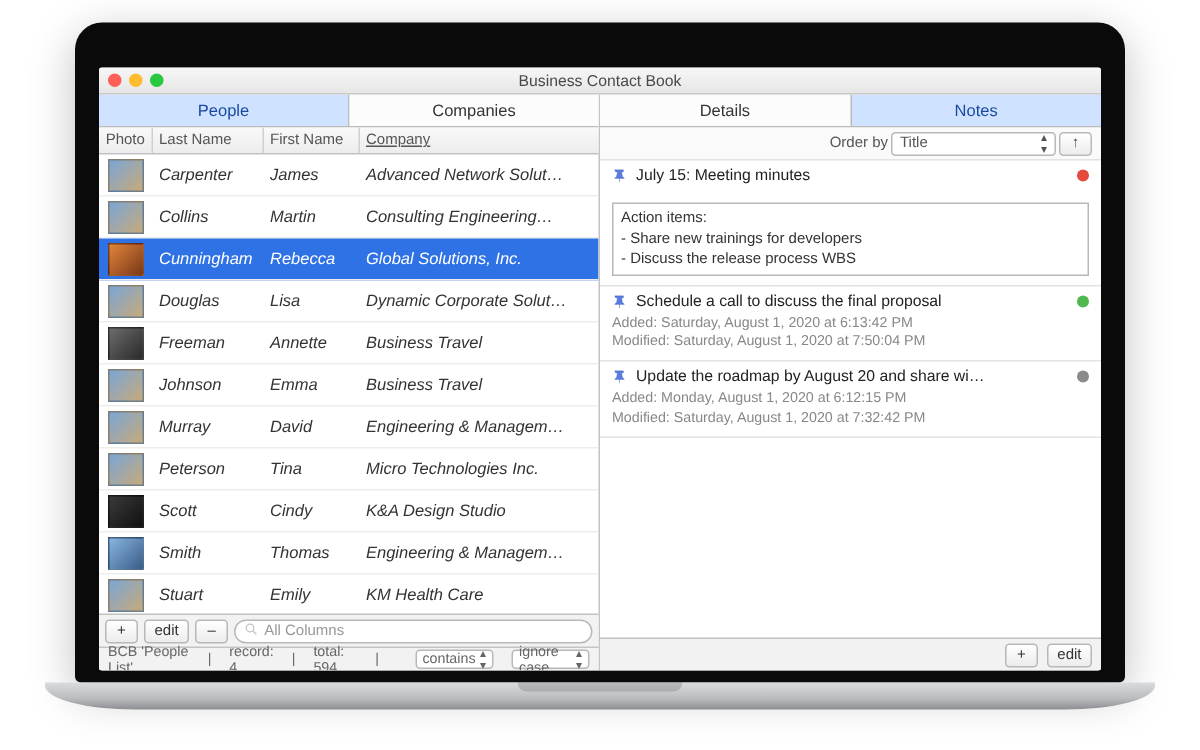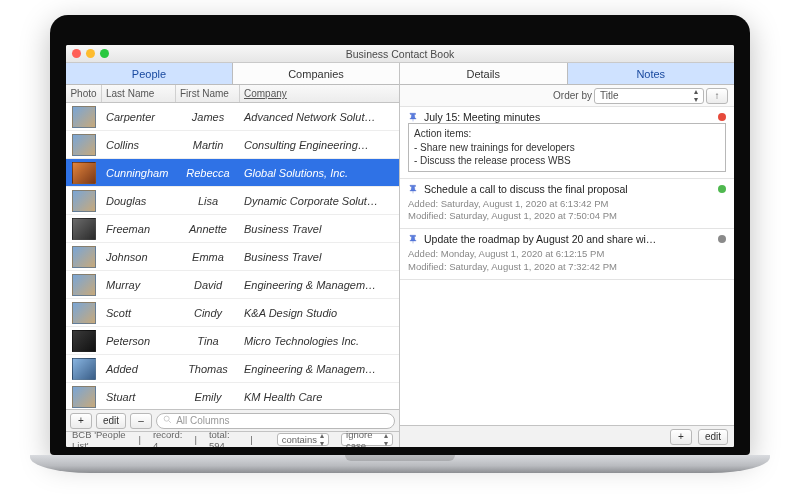--- a/index.html
+++ b/index.html
@@ -103,21 +103,21 @@
 .row { display:flex; height:28px; border-bottom:1px solid #ededed; align-items:center; }
 .row.selected { background:#2f72e6; color:#fff; }
 .row .thumb {
   width:36px; height:100%; padding:3px; display:flex; align-items:center; justify-content:center;
 }
 .row .thumb .pic {
   width:24px; height:22px; border:1px solid rgba(0,0,0,0.25);
   background:linear-gradient(135deg,#7aa6d6,#c7a97b);
 }
 .row .c-last { width:74px; padding:0 4px; }
-.row .c-first { width:64px; padding:0 4px;text-align:center; }
+.row .c-first { width:64px; padding:0 4px; }
 .row .c-comp { flex:1; padding:0 4px; overflow:hidden; white-space:nowrap; text-overflow:ellipsis; }
 .row:nth-child(3) .pic { background:linear-gradient(135deg,#e2843b,#7a3818);}
 .row:nth-child(5) .pic { background:linear-gradient(135deg,#6b6b6b,#2b2b2b);}
 .row:nth-child(9) .pic { background:linear-gradient(135deg,#3a3a3a,#111);}
 .row:nth-child(10) .pic { background:linear-gradient(135deg,#88b4e0,#3a5e88);}
 
 .left-footer {
   border-top:1px solid #c3c3c3; background:#f2f2f2;
   display:flex; align-items:center; height:22px; padding:0 4px; gap:4px;
 }
@@ -153,21 +153,21 @@
   padding:0 5px; font-size:10px;}
 .notes { flex:1; overflow:hidden; padding:0; }
 .note { padding:4px 8px 6px 8px; border-bottom:1px solid #e3e3e3; }
 .note-head { display:flex; align-items:center; gap:6px; position:relative; }
 .pin { width:10px; height:10px; display:inline-block; }
 .pin svg { width:100%; height:100%; }
 .note-title { flex:1; font-size:10.5px; color:#222; overflow:hidden; text-overflow:ellipsis; white-space:nowrap;}
 .dot { width:8px; height:8px; border-radius:50%; }
 .dot.red{background:#e64a3b;} .dot.green{background:#4fb84f;} .dot.gray{background:#8a8a8a;}
 .note-body {
-  margin-top:0; border:1px solid #b8b8b8; padding:3px 5px; font-size:10px; line-height:1.35;
+  margin-top:12px; border:1px solid #b8b8b8; padding:3px 5px; font-size:10px; line-height:1.35;
   background:#fff; white-space:pre-line;
 }
 .meta { margin-top:3px; font-size:9.5px; color:#888; line-height:1.3;}
 .right-footer {
   border-top:1px solid #c3c3c3; background:#f2f2f2; height:22px;
   display:flex; align-items:center; justify-content:flex-end; gap:6px; padding:0 6px;
 }
 </style>
 </head>
 <body>
@@ -252,37 +252,37 @@
                   <div class="pic"></div>
                 </div>
                 <div class="c-last">Murray</div>
                 <div class="c-first">David</div>
                 <div class="c-comp">Engineering &amp; Managem…</div>
               </div>
               <div class="row">
                 <div class="thumb">
                   <div class="pic"></div>
                 </div>
+                <div class="c-last">Peterson</div>
+                <div class="c-first">Tina</div>
+                <div class="c-comp">Micro Technologies Inc.</div>
+              </div>
+              <div class="row">
+                <div class="thumb">
+                  <div class="pic"></div>
+                </div>
                 <div class="c-last">Scott</div>
                 <div class="c-first">Cindy</div>
                 <div class="c-comp">K&amp;A Design Studio</div>
               </div>
               <div class="row">
                 <div class="thumb">
                   <div class="pic"></div>
                 </div>
-                <div class="c-last">Peterson</div>
-                <div class="c-first">Tina</div>
-                <div class="c-comp">Micro Technologies Inc.</div>
-              </div>
-              <div class="row">
-                <div class="thumb">
-                  <div class="pic"></div>
-                </div>
-                <div class="c-last">Added</div>
+                <div class="c-last">Smith</div>
                 <div class="c-first">Thomas</div>
                 <div class="c-comp">Engineering &amp; Managem…</div>
               </div>
               <div class="row">
                 <div class="thumb">
                   <div class="pic"></div>
                 </div>
                 <div class="c-last">Stuart</div>
                 <div class="c-first">Emily</div>
                 <div class="c-comp">KM Health Care</div>

